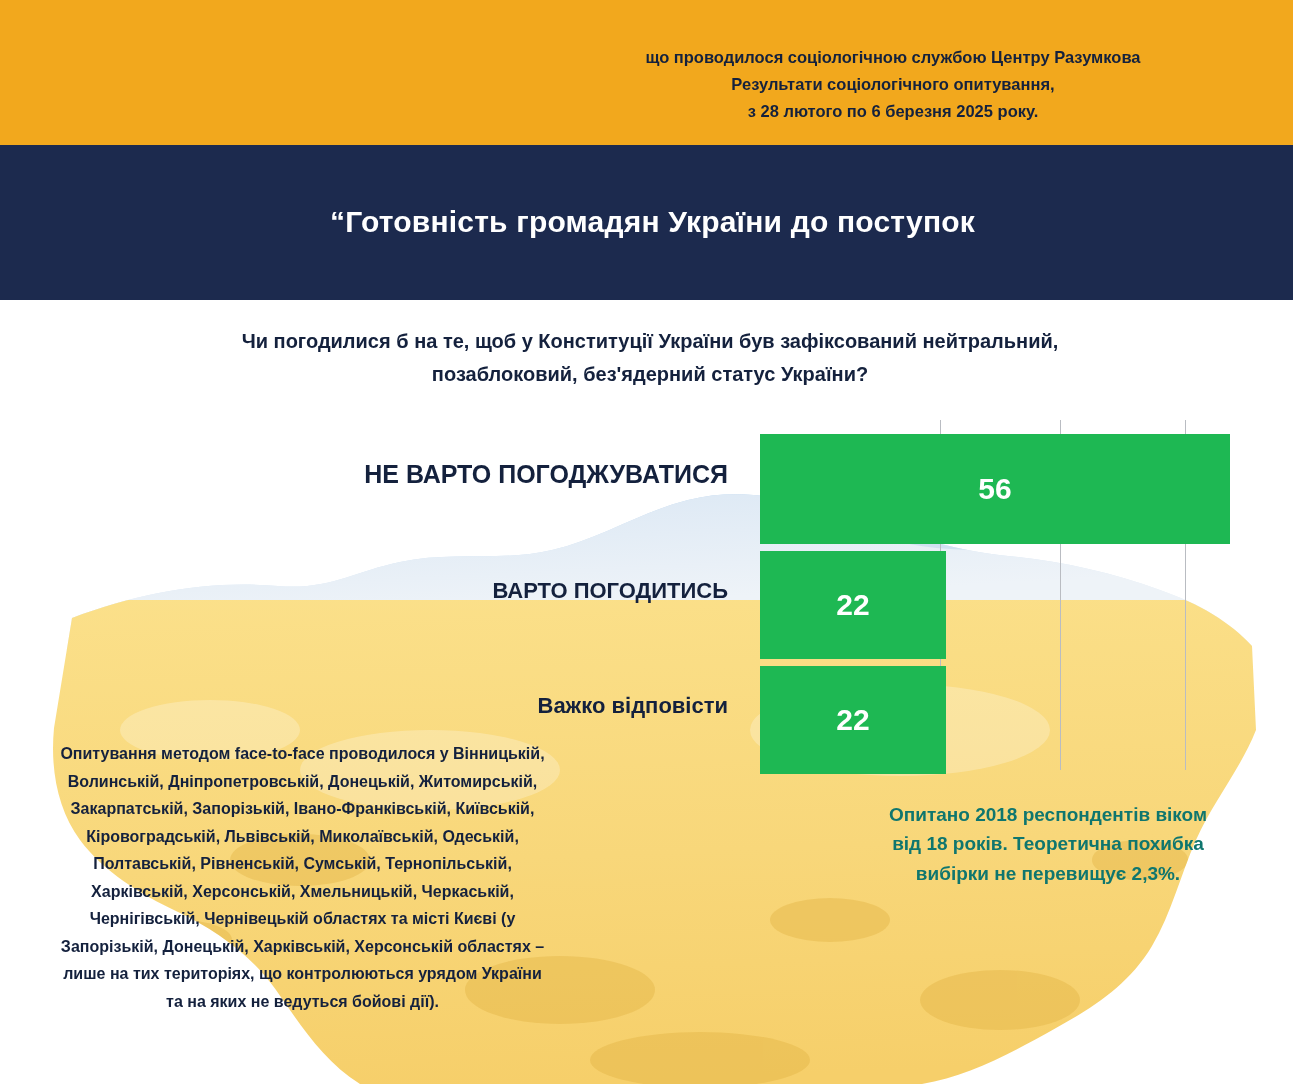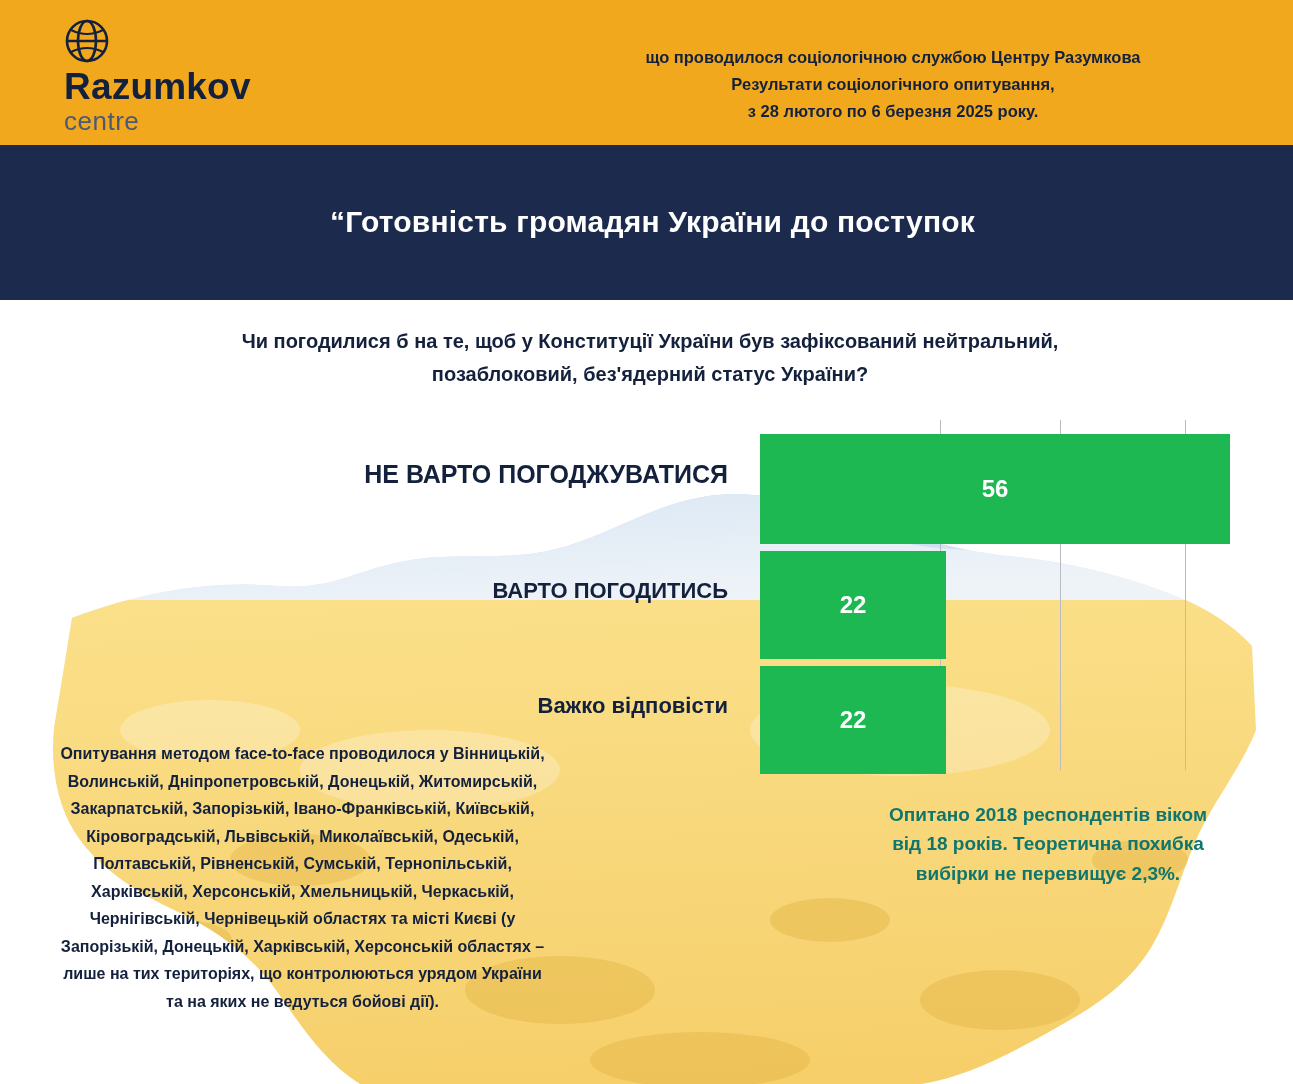--- a/index.html
+++ b/index.html
@@ -125,21 +125,21 @@
   .bar-label.big { font-size: 25px; }
   .bar-label.mid { font-size: 22px; }
   .bar-label.two-line { font-size: 22px; }
   .bar {
     background: #1eb853;
     height: 100%;
     display: flex;
     align-items: center;
     justify-content: center;
     color: #ffffff;
-    font-size: 24px;
+    font-size: 30px;
     font-weight: bold;
     margin-top: 27px;
   }
 
   
   .footnote-left {
     position: absolute;
     left: 60px; top: 740px;
     width: 485px;
     text-align: center;
@@ -210,31 +210,20 @@
       <g opacity="0.30" fill="#9dc0e4">
         <ellipse cx="250" cy="180" rx="160" ry="60"></ellipse>
         <ellipse cx="620" cy="140" rx="200" ry="55"></ellipse>
         <ellipse cx="980" cy="200" rx="150" ry="50"></ellipse>
       </g>
     </g>
   </svg>
 </div>
 
 <div class="header-band">
-  <div class="brand">
-    <svg class="globe-icon" width="46" height="46" viewBox="0 0 46 46">
-      <circle cx="23" cy="23" r="20" fill="none" stroke="#14213d" stroke-width="2.6"></circle>
-      <ellipse cx="23" cy="23" rx="9" ry="20" fill="none" stroke="#14213d" stroke-width="2.6"></ellipse>
-      <line x1="3" y1="23" x2="43" y2="23" stroke="#14213d" stroke-width="2.6"></line>
-      <path d="M7 12 Q23 20 39 12" fill="none" stroke="#14213d" stroke-width="2.2"></path>
-      <path d="M7 34 Q23 26 39 34" fill="none" stroke="#14213d" stroke-width="2.2"></path>
-    </svg>
-    <div class="brand-name">Razumkov</div>
-    <div class="brand-sub">centre</div>
-  </div>
   <div class="header-note">
     <div>що проводилося соціологічною службою Центру Разумкова</div>
     <div>Результати соціологічного опитування,</div>
     <div>з 28 лютого по 6 березня 2025 року.</div>
   </div>
 </div>
 
 <div class="title-band">
   <div class="title-line">“Готовність громадян України до поступок</div>
 </div>

